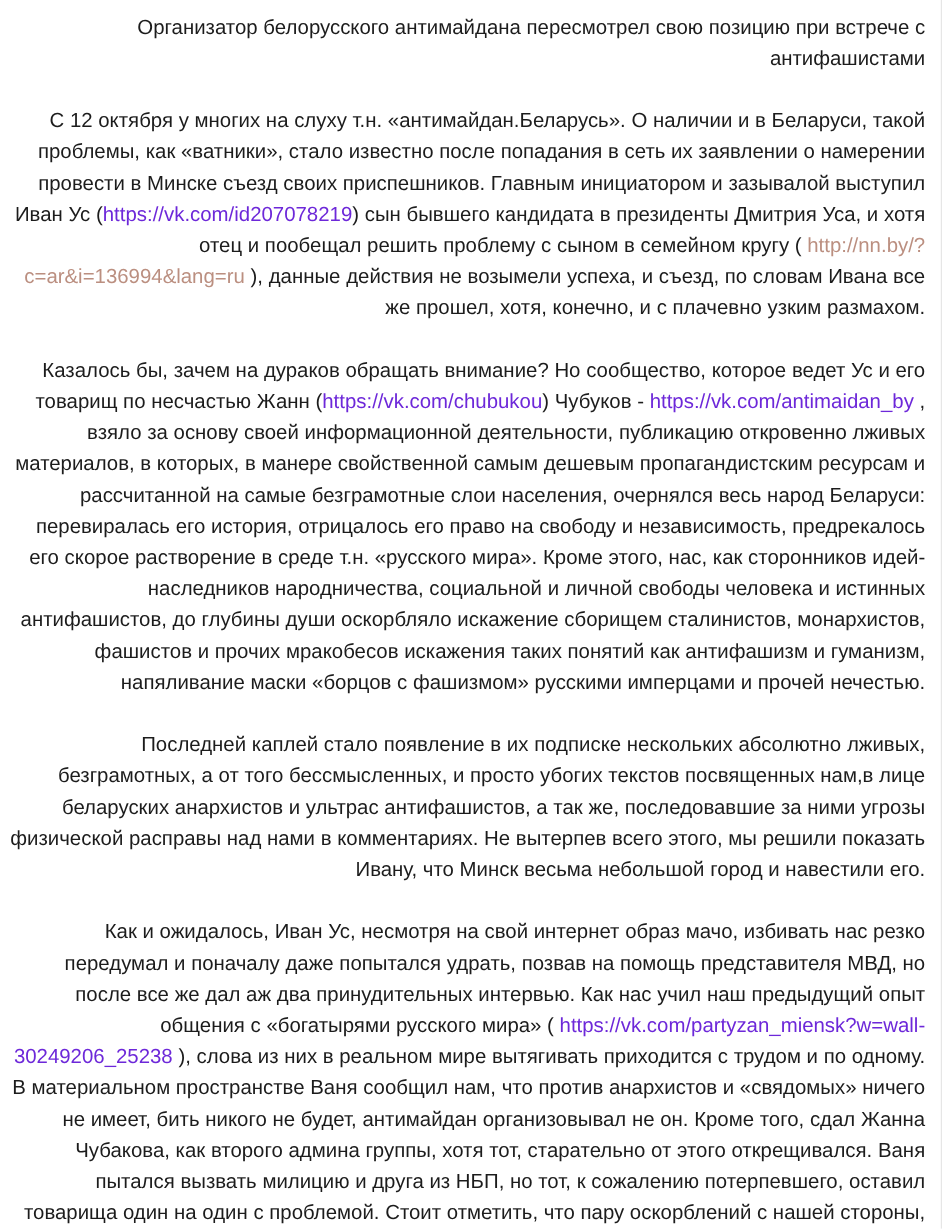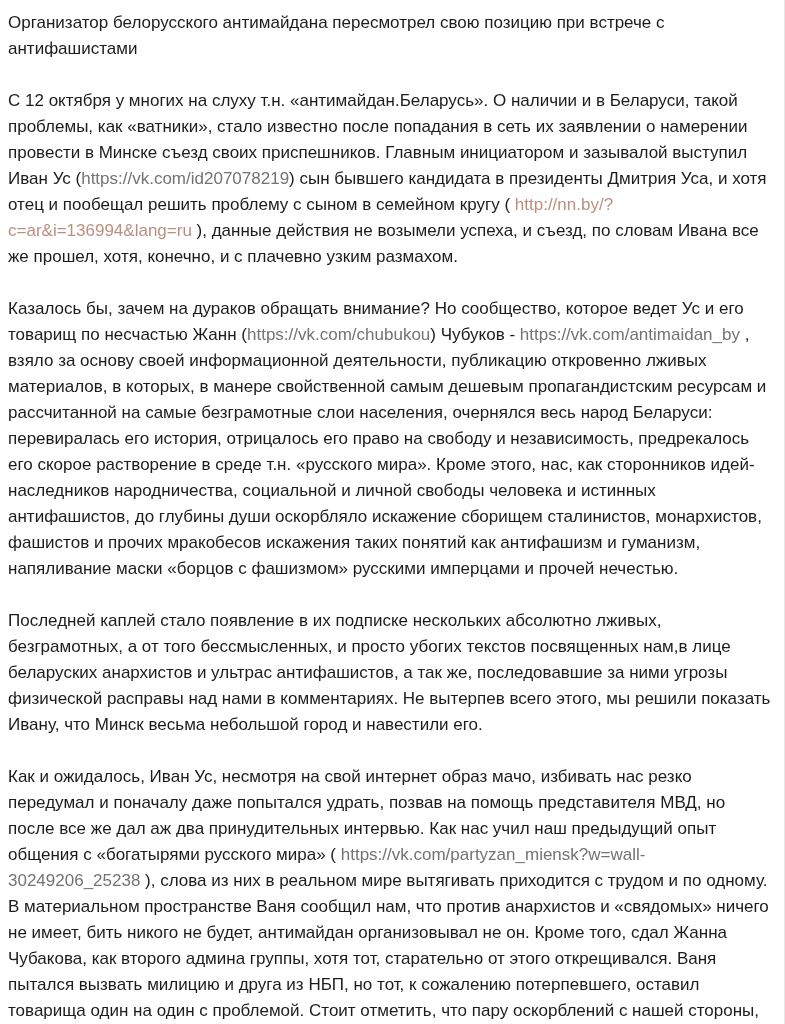--- a/index.html
+++ b/index.html
@@ -25,29 +25,29 @@
   #article {
     padding: 10px 14px 0 8px;
     box-sizing: border-box;
     width: 785px;
   }
   .para {
     font-size: 17px;
     line-height: 26px;
     color: #1c1c1c;
     margin: 0 0 26px 0;
-    text-align: left;
+    text-align: right;
     word-spacing: 0px;
     -webkit-font-smoothing: antialiased;
   }
   .para:last-child {
     margin-bottom: 0;
   }
   .link {
-    color: #737373;
+    color: #6d28d9;
     text-decoration: none;
     cursor: pointer;
   }
   .link-warm {
     color: #bb8f80;
     text-decoration: none;
     cursor: pointer;
   }
 </style>
 </head>

